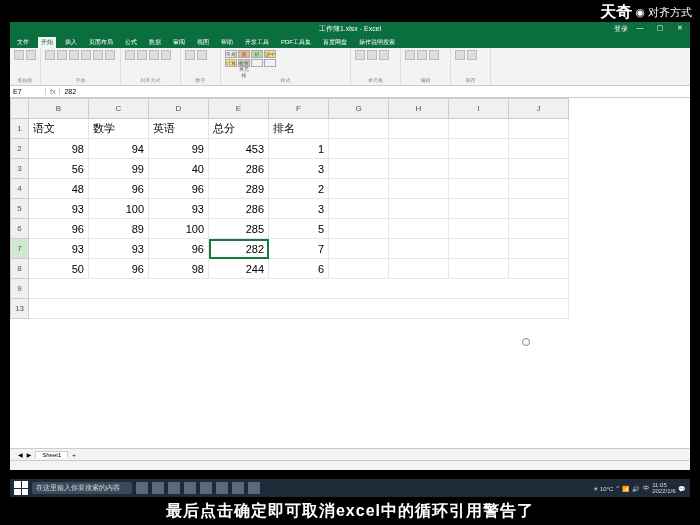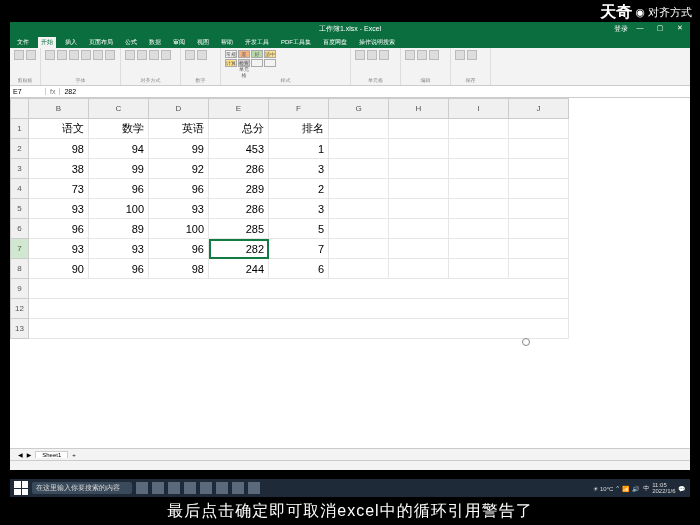--- a/index.html
+++ b/index.html
@@ -29,35 +29,35 @@
 .formula-bar { height:12px; background:#fff; border-bottom:1px solid #ccc; display:flex; align-items:center; font-size:7px; }
 .name-box { width:36px; border-right:1px solid #ccc; padding:0 3px; }
 .fx { padding:0 4px; color:#777; border-right:1px solid #ccc; }
 .formula-input { flex:1; padding:0 4px; }
 .grid-area { flex:1; background:#fff; position:relative; overflow:hidden; }
 table.sheet { border-collapse:collapse; font-size:12px; color:#000; }
 table.sheet th { background:#f0f0f0; border:1px solid #ccc; font-weight:normal; font-size:8px; color:#555; }
 table.sheet th.colh { height:12px; width:60px; }
 table.sheet th.rowh { width:18px; height:20px; }
 table.sheet td { border:1px solid #e6e6e6; width:60px; height:20px; padding:0 4px; text-align:right; font-size:11px; }
-table.sheet td.hdr { text-align:right; font-size:11px; }
+table.sheet td.hdr { text-align:left; font-size:11px; }
 table.sheet tr.sel th.rowh { background:#d0e7d0; }
 .selcell { outline:2px solid #107c41; outline-offset:-2px; }
 .cursor-dot { position:absolute; width:8px; height:8px; border:1px solid #888; border-radius:50%; right:160px; top:240px; }
 .sheettabs { height:12px; background:#f3f3f3; border-top:1px solid #ccc; display:flex; align-items:center; font-size:6px; padding-left:8px; gap:4px; }
 .sheettabs .stab { background:#fff; border:1px solid #ccc; border-bottom:none; padding:0 6px; }
 .statusbar { height:10px; background:#f3f3f3; border-top:1px solid #ccc; }
 .taskbar { position:absolute; bottom:28px; left:10px; right:10px; height:18px; background:#1e2a38; display:flex; align-items:center; font-size:7px; color:#ddd; padding:0 4px; gap:4px; }
 .taskbar .start { width:14px; height:14px; display:grid; grid-template-columns:1fr 1fr; grid-template-rows:1fr 1fr; gap:1px; }
 .taskbar .start div { background:#fff; }
 .taskbar .search { flex:0 0 100px; background:#3a4a5a; height:12px; padding:0 4px; line-height:12px; border-radius:2px; }
 .taskbar .ticon { width:12px; height:12px; background:#5a6a7a; }
 .taskbar .spacer { flex:1; }
 .taskbar .tray { display:flex; gap:3px; align-items:center; font-size:6px; }
-.caption { position:absolute; bottom:0; left:0; right:0; height:28px; background:rgba(0,0,0,0.5); color:#fff; font-size:16px; text-align:center; line-height:28px; font-weight:400; letter-spacing:1px; }
+.caption { position:absolute; bottom:0; left:0; right:0; height:28px; background:rgba(0,0,0,0.5); color:#fff; font-size:16px; text-align:center; line-height:28px; font-weight:700; letter-spacing:1px; }
 </style>
 </head>
 <body>
 
 <div class="topbar">
   <div class="branding">
     <span class="big">天奇</span>
     <span>◉ <span>对齐方式</span></span>
   </div>
 </div>
@@ -202,33 +202,33 @@
             <td>99</td>
             <td>453</td>
             <td>1</td>
         <td></td>
             <td></td>
             <td></td>
             <td></td>
           </tr>
       <tr>
             <th class="rowh">3</th>
-        <td>38</td>
+        <td>56</td>
             <td>99</td>
-            <td>92</td>
+            <td>40</td>
             <td>286</td>
             <td>3</td>
         <td></td>
             <td></td>
             <td></td>
             <td></td>
           </tr>
       <tr>
             <th class="rowh">4</th>
-        <td>73</td>
+        <td>48</td>
             <td>96</td>
             <td>96</td>
             <td>289</td>
             <td>2</td>
         <td></td>
             <td></td>
             <td></td>
             <td></td>
           </tr>
       <tr>
@@ -262,36 +262,32 @@
             <td>96</td>
             <td class="selcell">282</td>
             <td>7</td>
         <td></td>
             <td></td>
             <td></td>
             <td></td>
           </tr>
       <tr>
             <th class="rowh">8</th>
-        <td>90</td>
+        <td>50</td>
             <td>96</td>
             <td>98</td>
             <td>244</td>
             <td>6</td>
         <td></td>
             <td></td>
             <td></td>
             <td></td>
           </tr>
       <tr>
             <th class="rowh">9</th>
-            <td colspan="9"></td>
-          </tr>
-      <tr>
-            <th class="rowh">12</th>
             <td colspan="9"></td>
           </tr>
       <tr>
             <th class="rowh">13</th>
             <td colspan="9"></td>
           </tr>
     </tbody>
       </table>
     <div class="cursor-dot"></div>
   </div>

